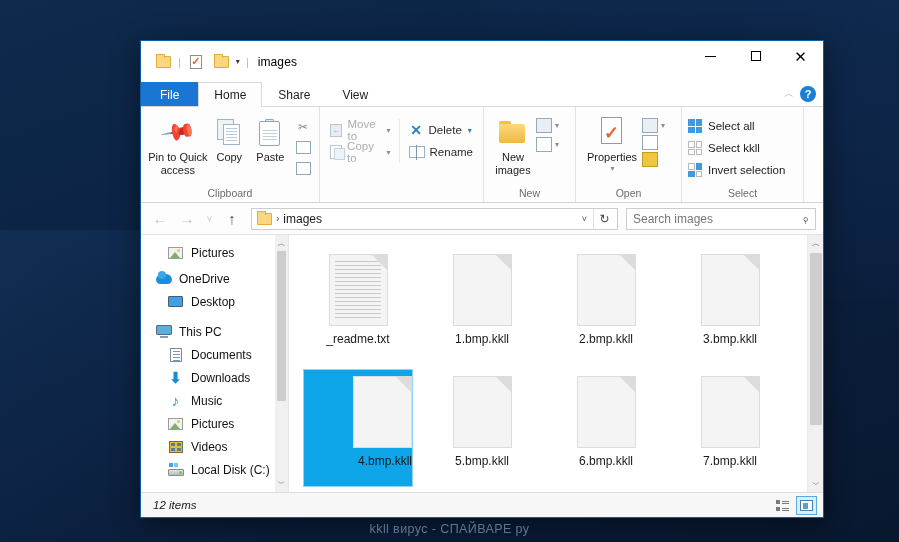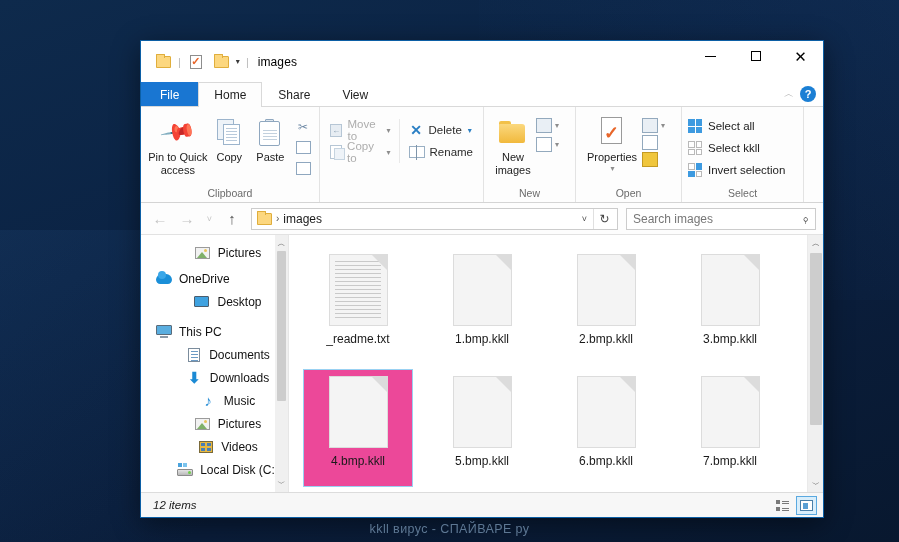--- a/index.html
+++ b/index.html
@@ -235,21 +235,21 @@
 
   
   .sidebar {
     width: 148px; background: #fff; border-right: 1px solid #e6e6e6;
     padding-top: 6px; position: relative; overflow: hidden;
   }
   .nav-item {
     height: 23px; display: flex; align-items: center; gap: 7px;
     font-size: 12px; color: #111; padding-left: 14px; white-space: nowrap;
   }
-  .nav-item.indent { padding-left: 26px; justify-content: center; }
+  .nav-item.indent { padding-left: 26px; }
   .nav-ico { width: 17px; display: flex; align-items: center; justify-content: center; }
   .ic-pictures {
     width: 15px; height: 12px; background: #f2f2f2; border: 1px solid #9b9b9b; position: relative; overflow: hidden;
   }
   .ic-pictures:before {
     content: ""; position: absolute; left: 1px; bottom: 0; width: 0; height: 0;
     border-left: 5px solid transparent; border-right: 5px solid transparent; border-bottom: 6px solid #7fb069;
   }
   .ic-pictures:after {
     content: ""; position: absolute; right: 2px; top: 1px; width: 3px; height: 3px;
@@ -315,21 +315,21 @@
   .filepane { flex: 1; position: relative; background: #fff; overflow: hidden; }
   .grid {
     display: grid; grid-template-columns: repeat(4, 124px);
     padding: 12px 0 0 14px; row-gap: 2px;
   }
   .fitem {
     width: 110px; height: 118px; display: flex; flex-direction: column;
     align-items: center; justify-content: flex-start; padding-top: 6px;
     border: 1px solid transparent;
   }
-  .fitem.selected { border-color: #99d1f2; background: #ec4899; }
+  .fitem.selected { border-color: #99d1f2; background: #0ea5e9; align-items: flex-end; }
   .file-ico {
     width: 59px; height: 72px; position: relative;
     background: #f4f4f4; border: 1px solid #dcdcdc;
   }
   .file-ico .fold {
     position: absolute; right: -1px; top: -1px; width: 0; height: 0;
     border-left: 17px solid transparent; border-top: 17px solid #dcdcdc;
   }
   .file-ico .fold2 {
     position: absolute; right: -1px; top: -1px; width: 0; height: 0;

